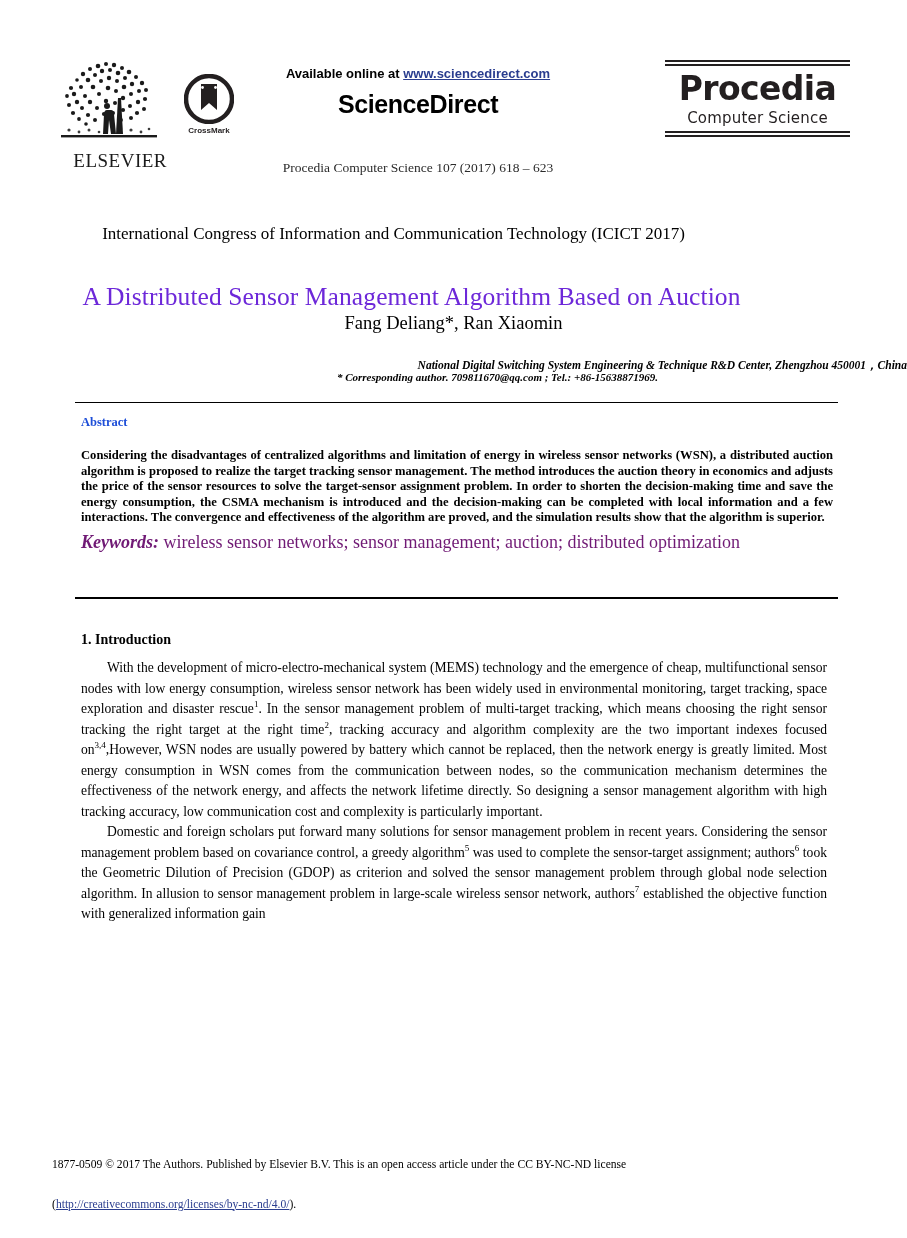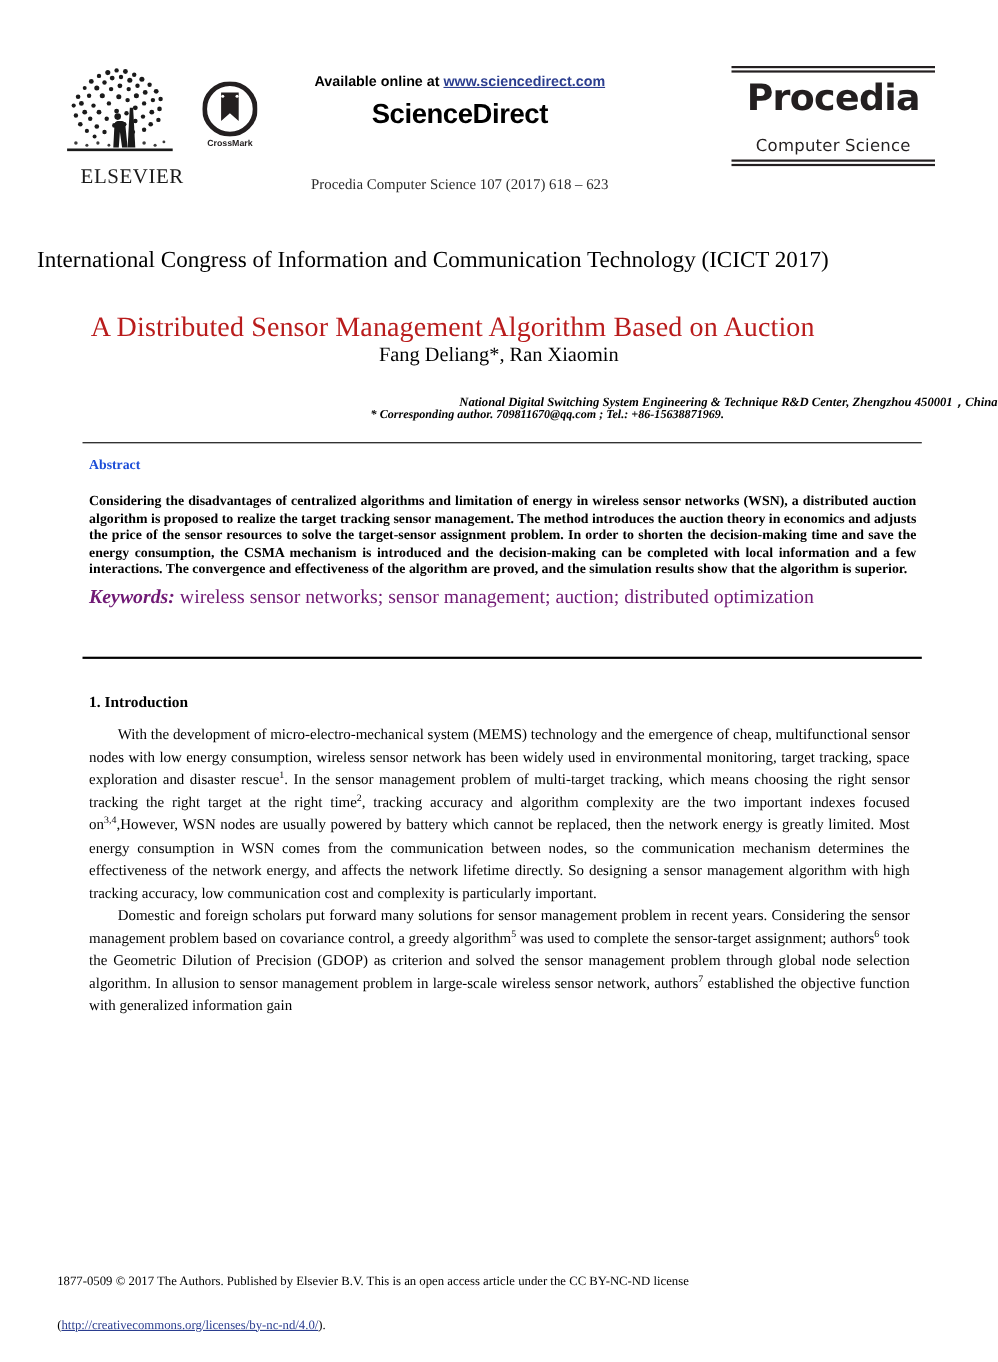--- a/index.html
+++ b/index.html
@@ -130,45 +130,45 @@
     line-height: 1.08;
     text-align: center;
     color: #231f20;
   }
   .procedia-sub {
     font-family: "DejaVu Sans", sans-serif;
     font-size: 15px;
     letter-spacing: 0.2px;
     text-align: center;
     color: #231f20;
-    margin-top: 16px;
+    margin-top: 2px;
   }
 
   
   .conference-line {
     position: absolute;
     left: 0;
     top: 224px;
     width: 787px;
     text-align: center;
     font-family: "Liberation Serif", serif;
-    font-size: 21px;
+    font-size: 17px;
     color: #000000;
   }
   .article-title {
     position: absolute;
     left: 0;
     top: 265px;
     width: 823px;
     text-align: center;
     font-family: "Liberation Serif", serif;
     font-size: 25.5px;
     font-weight: normal;
     letter-spacing: 0.1px;
-    color: #b91c1c;
+    color: #6d28d9;
   }
   .authors {
     position: absolute;
     left: 0;
     top: 313px;
     width: 907px;
     text-align: center;
     font-family: "Liberation Serif", serif;
     font-size: 18.5px;
     color: #000000;

